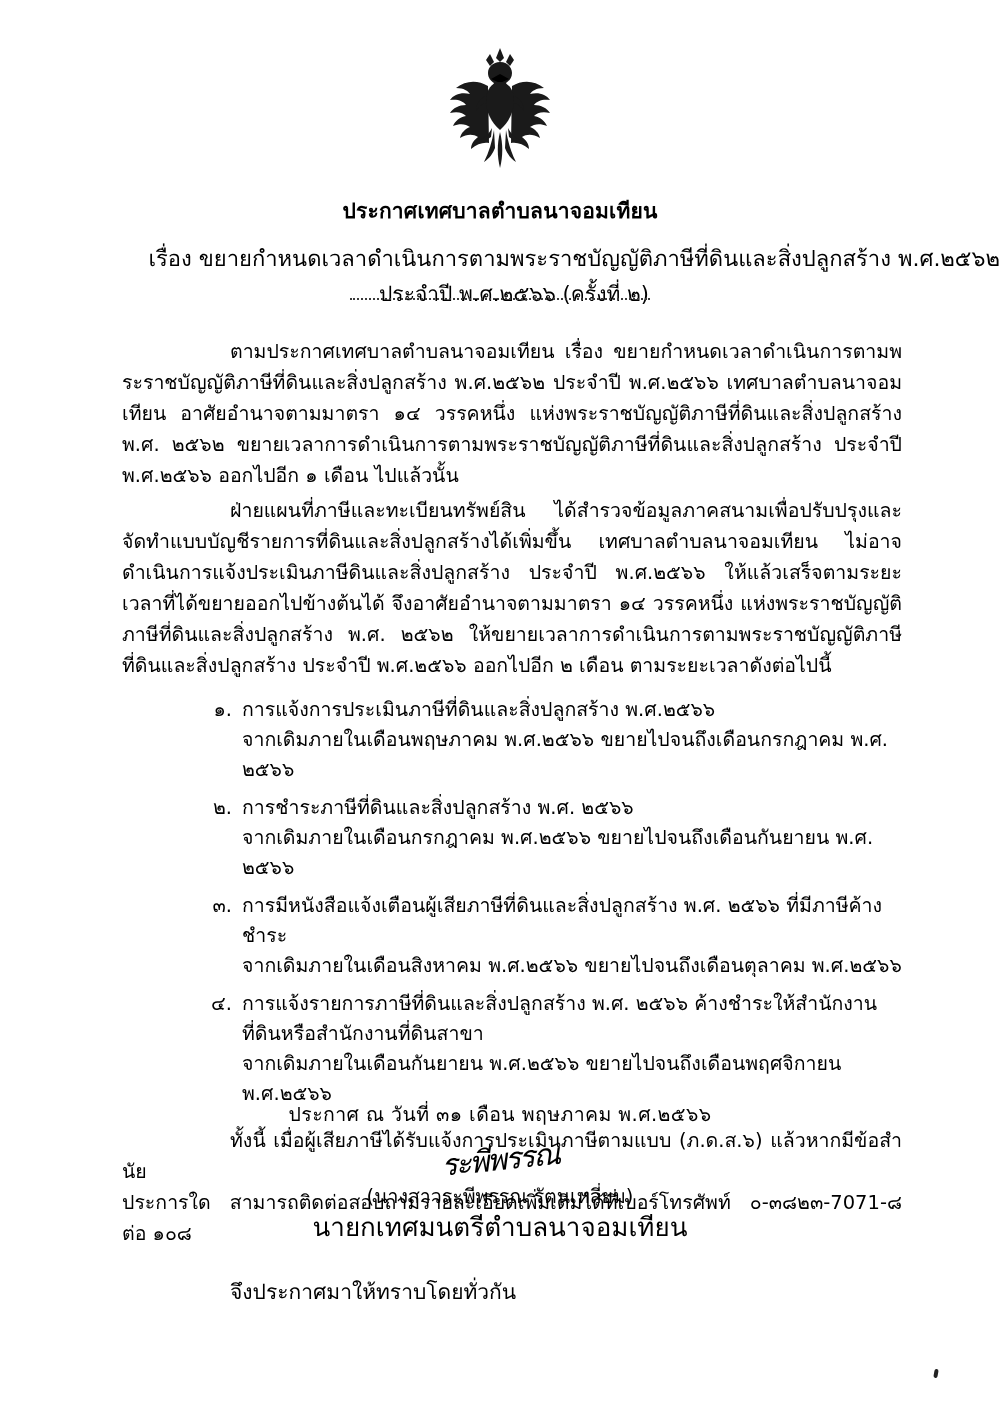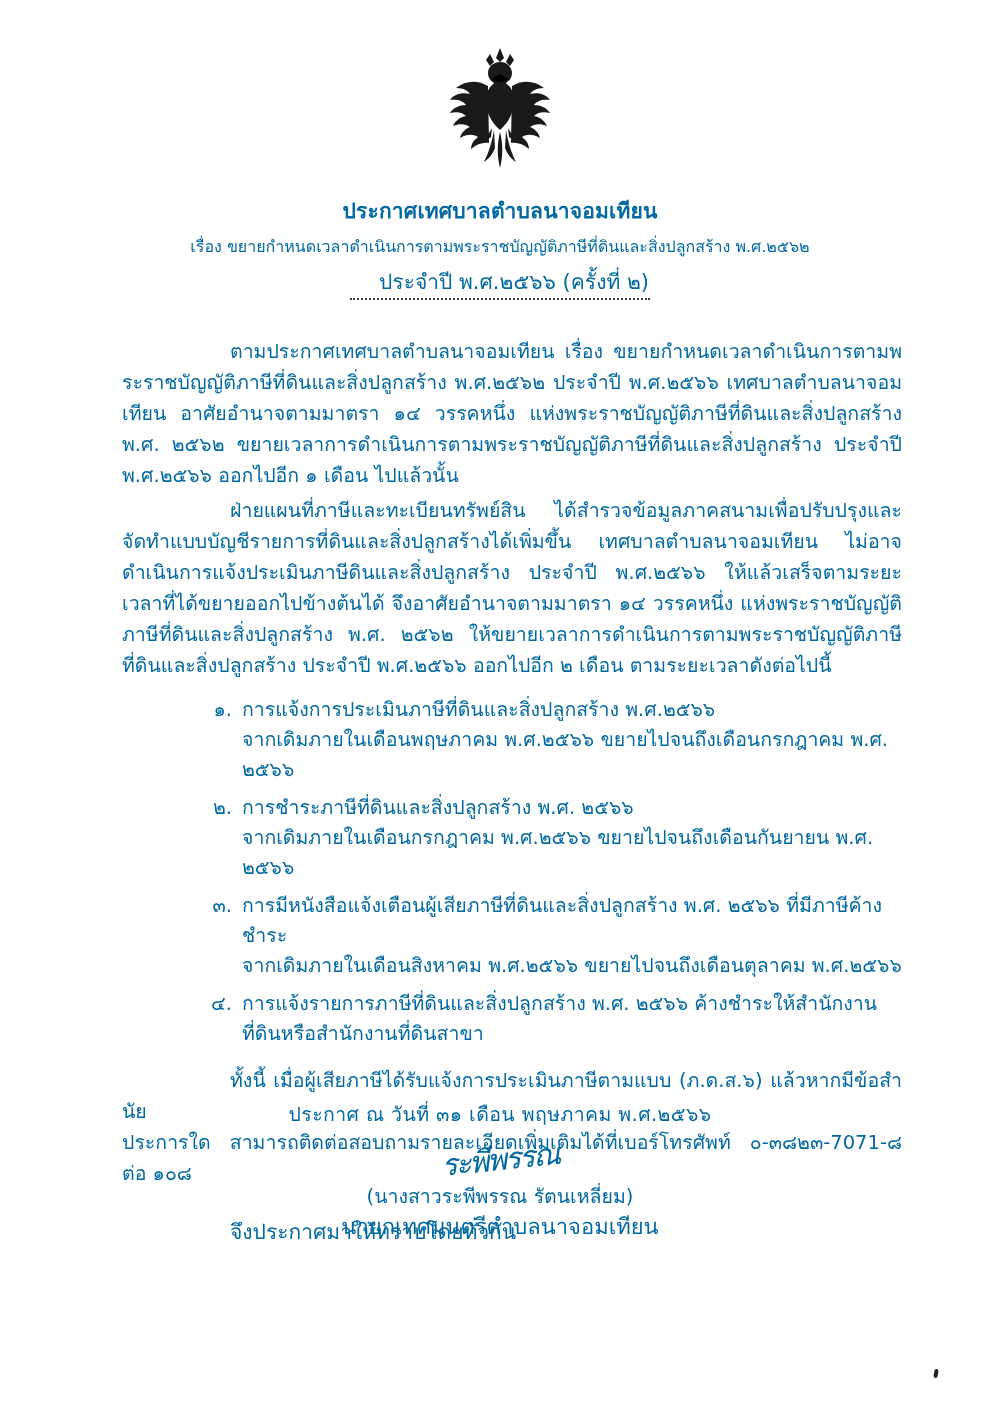--- a/index.html
+++ b/index.html
@@ -8,21 +8,21 @@
     padding: 0;
     background: #8a8a8a;
   }
   .page {
     position: relative;
     width: 1000px;
     height: 1412px;
     background: #ffffff;
     margin: 0 auto;
     font-family: "DejaVu Sans", "Liberation Sans", sans-serif;
-    color: #0369a1;
+    color: #000000;
     overflow: hidden;
   }
   
   .emblem-wrap {
     position: absolute;
     top: 44px;
     left: 0;
     width: 1000px;
     text-align: center;
   }
@@ -39,23 +39,24 @@
     width: 1000px;
     text-align: center;
   }
   .header .line1 {
     font-size: 21px;
     font-weight: bold;
     letter-spacing: .2px;
     line-height: 30px;
   }
   .header .line2 {
-    font-size: 16px;
+    font-size: 22px;
     line-height: 34px;
-    margin-top: 4px;
+    margin-top: 16px;
+    text-align: right;
   }
   .header .line3 {
     font-size: 21px;
     line-height: 32px;
     margin-top: 2px;
     padding-left: 28px;
   }
   .rule {
     position: absolute;
     top: 298px;
@@ -139,21 +140,21 @@
     font-size: 30px;
     font-style: italic;
     letter-spacing: -2px;
     transform: rotate(-6deg);
   }
   .sig-name {
     font-size: 19.5px;
     line-height: 30px;
   }
   .sig-title {
-    font-size: 22px;
+    font-size: 26px;
     line-height: 30px;
   }
   .speck {
     position: absolute;
     right: 62px;
     bottom: 34px;
     width: 4px;
     height: 9px;
     background: #222;
     border-radius: 2px;
@@ -222,20 +223,21 @@
         <span class="item-sub">จากเดิมภายในเดือนกรกฎาคม พ.ศ.๒๕๖๖ ขยายไปจนถึงเดือนกันยายน พ.ศ. ๒๕๖๖</span>
       </li>
       <li>
         <span class="num">๓.</span>
         <span class="item-main">การมีหนังสือแจ้งเตือนผู้เสียภาษีที่ดินและสิ่งปลูกสร้าง พ.ศ. ๒๕๖๖ ที่มีภาษีค้างชำระ</span>
         <span class="item-sub">จากเดิมภายในเดือนสิงหาคม พ.ศ.๒๕๖๖ ขยายไปจนถึงเดือนตุลาคม พ.ศ.๒๕๖๖</span>
       </li>
       <li>
         <span class="num">๔.</span>
         <span class="item-main">การแจ้งรายการภาษีที่ดินและสิ่งปลูกสร้าง พ.ศ. ๒๕๖๖ ค้างชำระให้สำนักงานที่ดินหรือสำนักงานที่ดินสาขา</span>
+        <span class="item-sub">จากเดิมภายในเดือนกันยายน พ.ศ.๒๕๖๖ ขยายไปจนถึงเดือนพฤศจิกายน พ.ศ.๒๕๖๖</span>
       </li>
     </ol>
 
     <div class="tail">
       <p class="first">ทั้งนี้ เมื่อผู้เสียภาษีได้รับแจ้งการประเมินภาษีตามแบบ (ภ.ด.ส.๖) แล้วหากมีข้อสำนัย</p>
       <p>ประการใด สามารถติดต่อสอบถามรายละเอียดเพิ่มเติมได้ที่เบอร์โทรศัพท์ ๐-๓๘๒๓-7071-๘ ต่อ ๑๐๘</p>
     </div>
 
     <div class="notice">จึงประกาศมาให้ทราบโดยทั่วกัน</div>
   </div>

